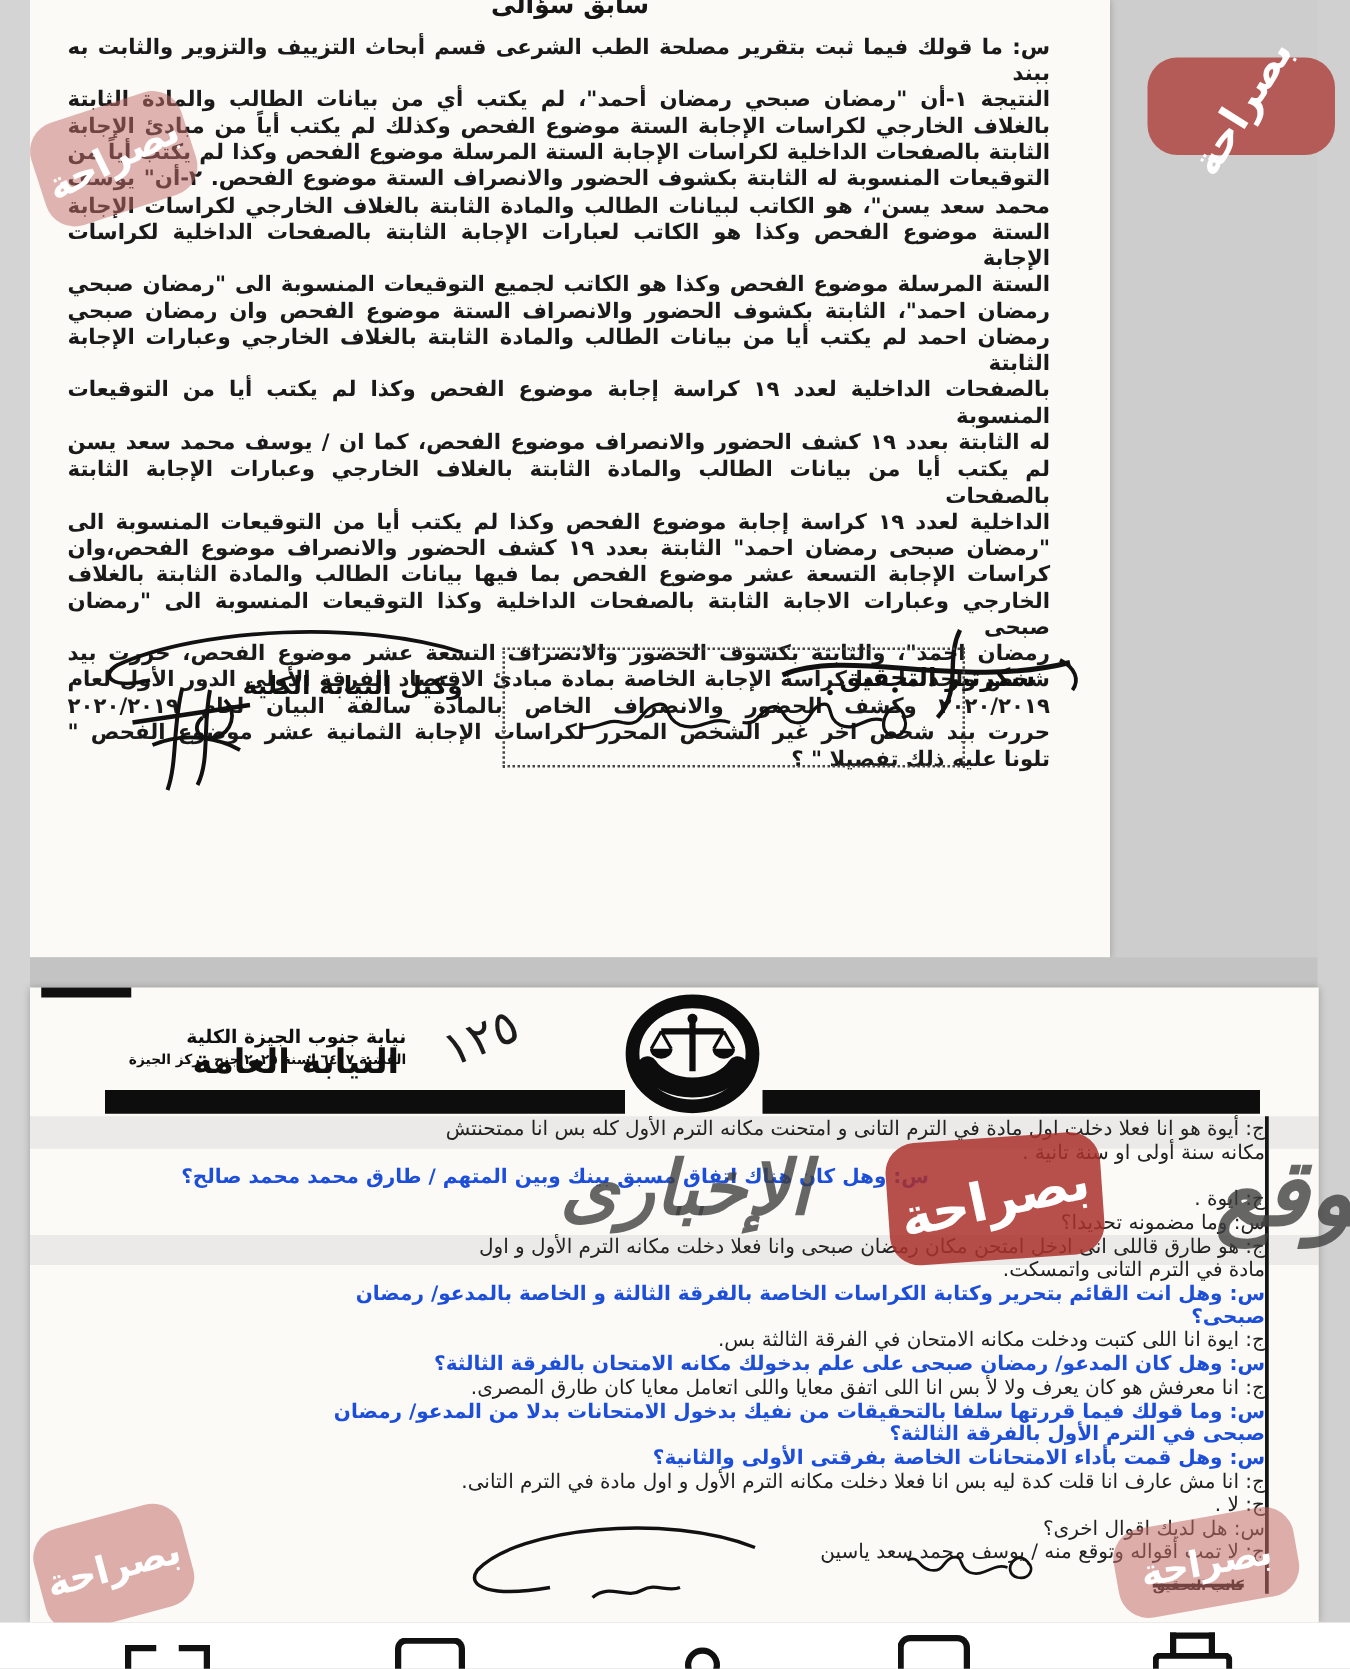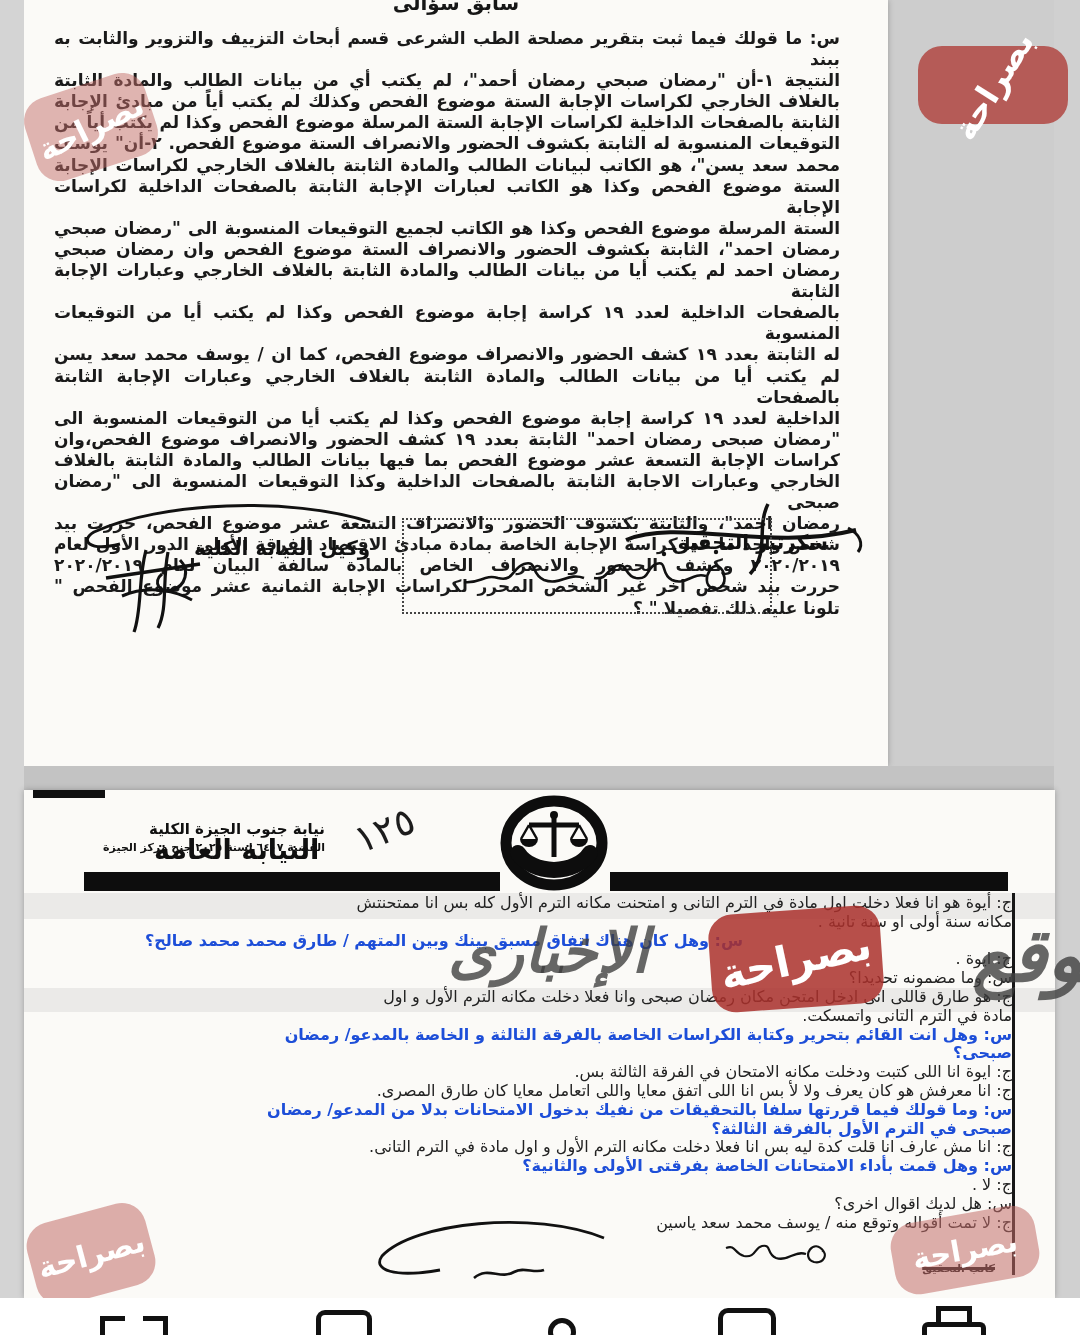--- a/index.html
+++ b/index.html
@@ -187,25 +187,26 @@
         <div class="qa-line">ج: أيوة هو انا فعلا دخلت اول مادة في الترم التانى و امتحنت مكانه الترم الأول كله بس انا ممتحنتش</div>
         <div class="qa-line">مكانه سنة أولى او سنة تانية .</div>
         <div class="qa-line q ind">س: وهل كان هناك اتفاق مسبق بينك وبين المتهم / طارق محمد محمد صالح؟</div>
         <div class="qa-line">ج: ايوة .</div>
         <div class="qa-line">س: وما مضمونه تحديدا؟</div>
         <div class="qa-line">ج: هو طارق قاللى انى ادخل امتحن مكان رمضان صبحى وانا فعلا دخلت مكانه الترم الأول و اول</div>
         <div class="qa-line">مادة في الترم التانى واتمسكت.</div>
         <div class="qa-line q">س: وهل انت القائم بتحرير وكتابة الكراسات الخاصة بالفرقة الثالثة و الخاصة بالمدعو/ رمضان</div>
         <div class="qa-line q">صبحى؟</div>
         <div class="qa-line">ج: ايوة انا اللى كتبت ودخلت مكانه الامتحان في الفرقة الثالثة بس.</div>
+        <div class="qa-line q">س: وهل كان المدعو/ رمضان صبحى على علم بدخولك مكانه الامتحان بالفرقة الثالثة؟</div>
         <div class="qa-line">ج: انا معرفش هو كان يعرف ولا لأ بس انا اللى اتفق معايا واللى اتعامل معايا كان طارق المصرى.</div>
         <div class="qa-line q">س: وما قولك فيما قررتها سلفا بالتحقيقات من نفيك بدخول الامتحانات بدلا من المدعو/ رمضان</div>
         <div class="qa-line q">صبحى في الترم الأول بالفرقة الثالثة؟</div>
+        <div class="qa-line q">س: وهل قمت بأداء الامتحانات الخاصة بفرقتى الأولى والثانية؟</div>
         <div class="qa-line">ج: انا مش عارف انا قلت كدة ليه بس انا فعلا دخلت مكانه الترم الأول و اول مادة في الترم التانى.</div>
-        <div class="qa-line q">س: وهل قمت بأداء الامتحانات الخاصة بفرقتى الأولى والثانية؟</div>
         <div class="qa-line">ج: لا .</div>
         <div class="qa-line">س: هل لديك اقوال اخرى؟</div>
         <div class="qa-line">ج: لا تمت أقواله وتوقع منه / يوسف محمد سعد ياسين</div>
       </div>
 
     <div id="clerk">كاتب التحقيق</div>
     <svg class="sigsvg" style="left:330px;top:418px;" width="520" height="88" viewBox="0 0 520 88">
       <path d="M250 30 C180 2 60 14 28 48 C18 62 40 70 86 62" stroke="#111" stroke-width="2.8" fill="none"></path>
       <path d="M120 70 c14 -12 26 2 40 -6 c10 -6 20 2 30 -2" stroke="#111" stroke-width="2.6" fill="none"></path>
       <path d="M470 44 c-10 -16 -24 6 -10 10 c10 2 14 -8 8 -12 M452 46 c-12 -4 -18 8 -30 4 c-10 -4 -4 -14 -14 -12 c-8 2 -6 12 -18 10 c-10 -2 -8 -12 -18 -8" stroke="#111" stroke-width="2.2" fill="none"></path>

